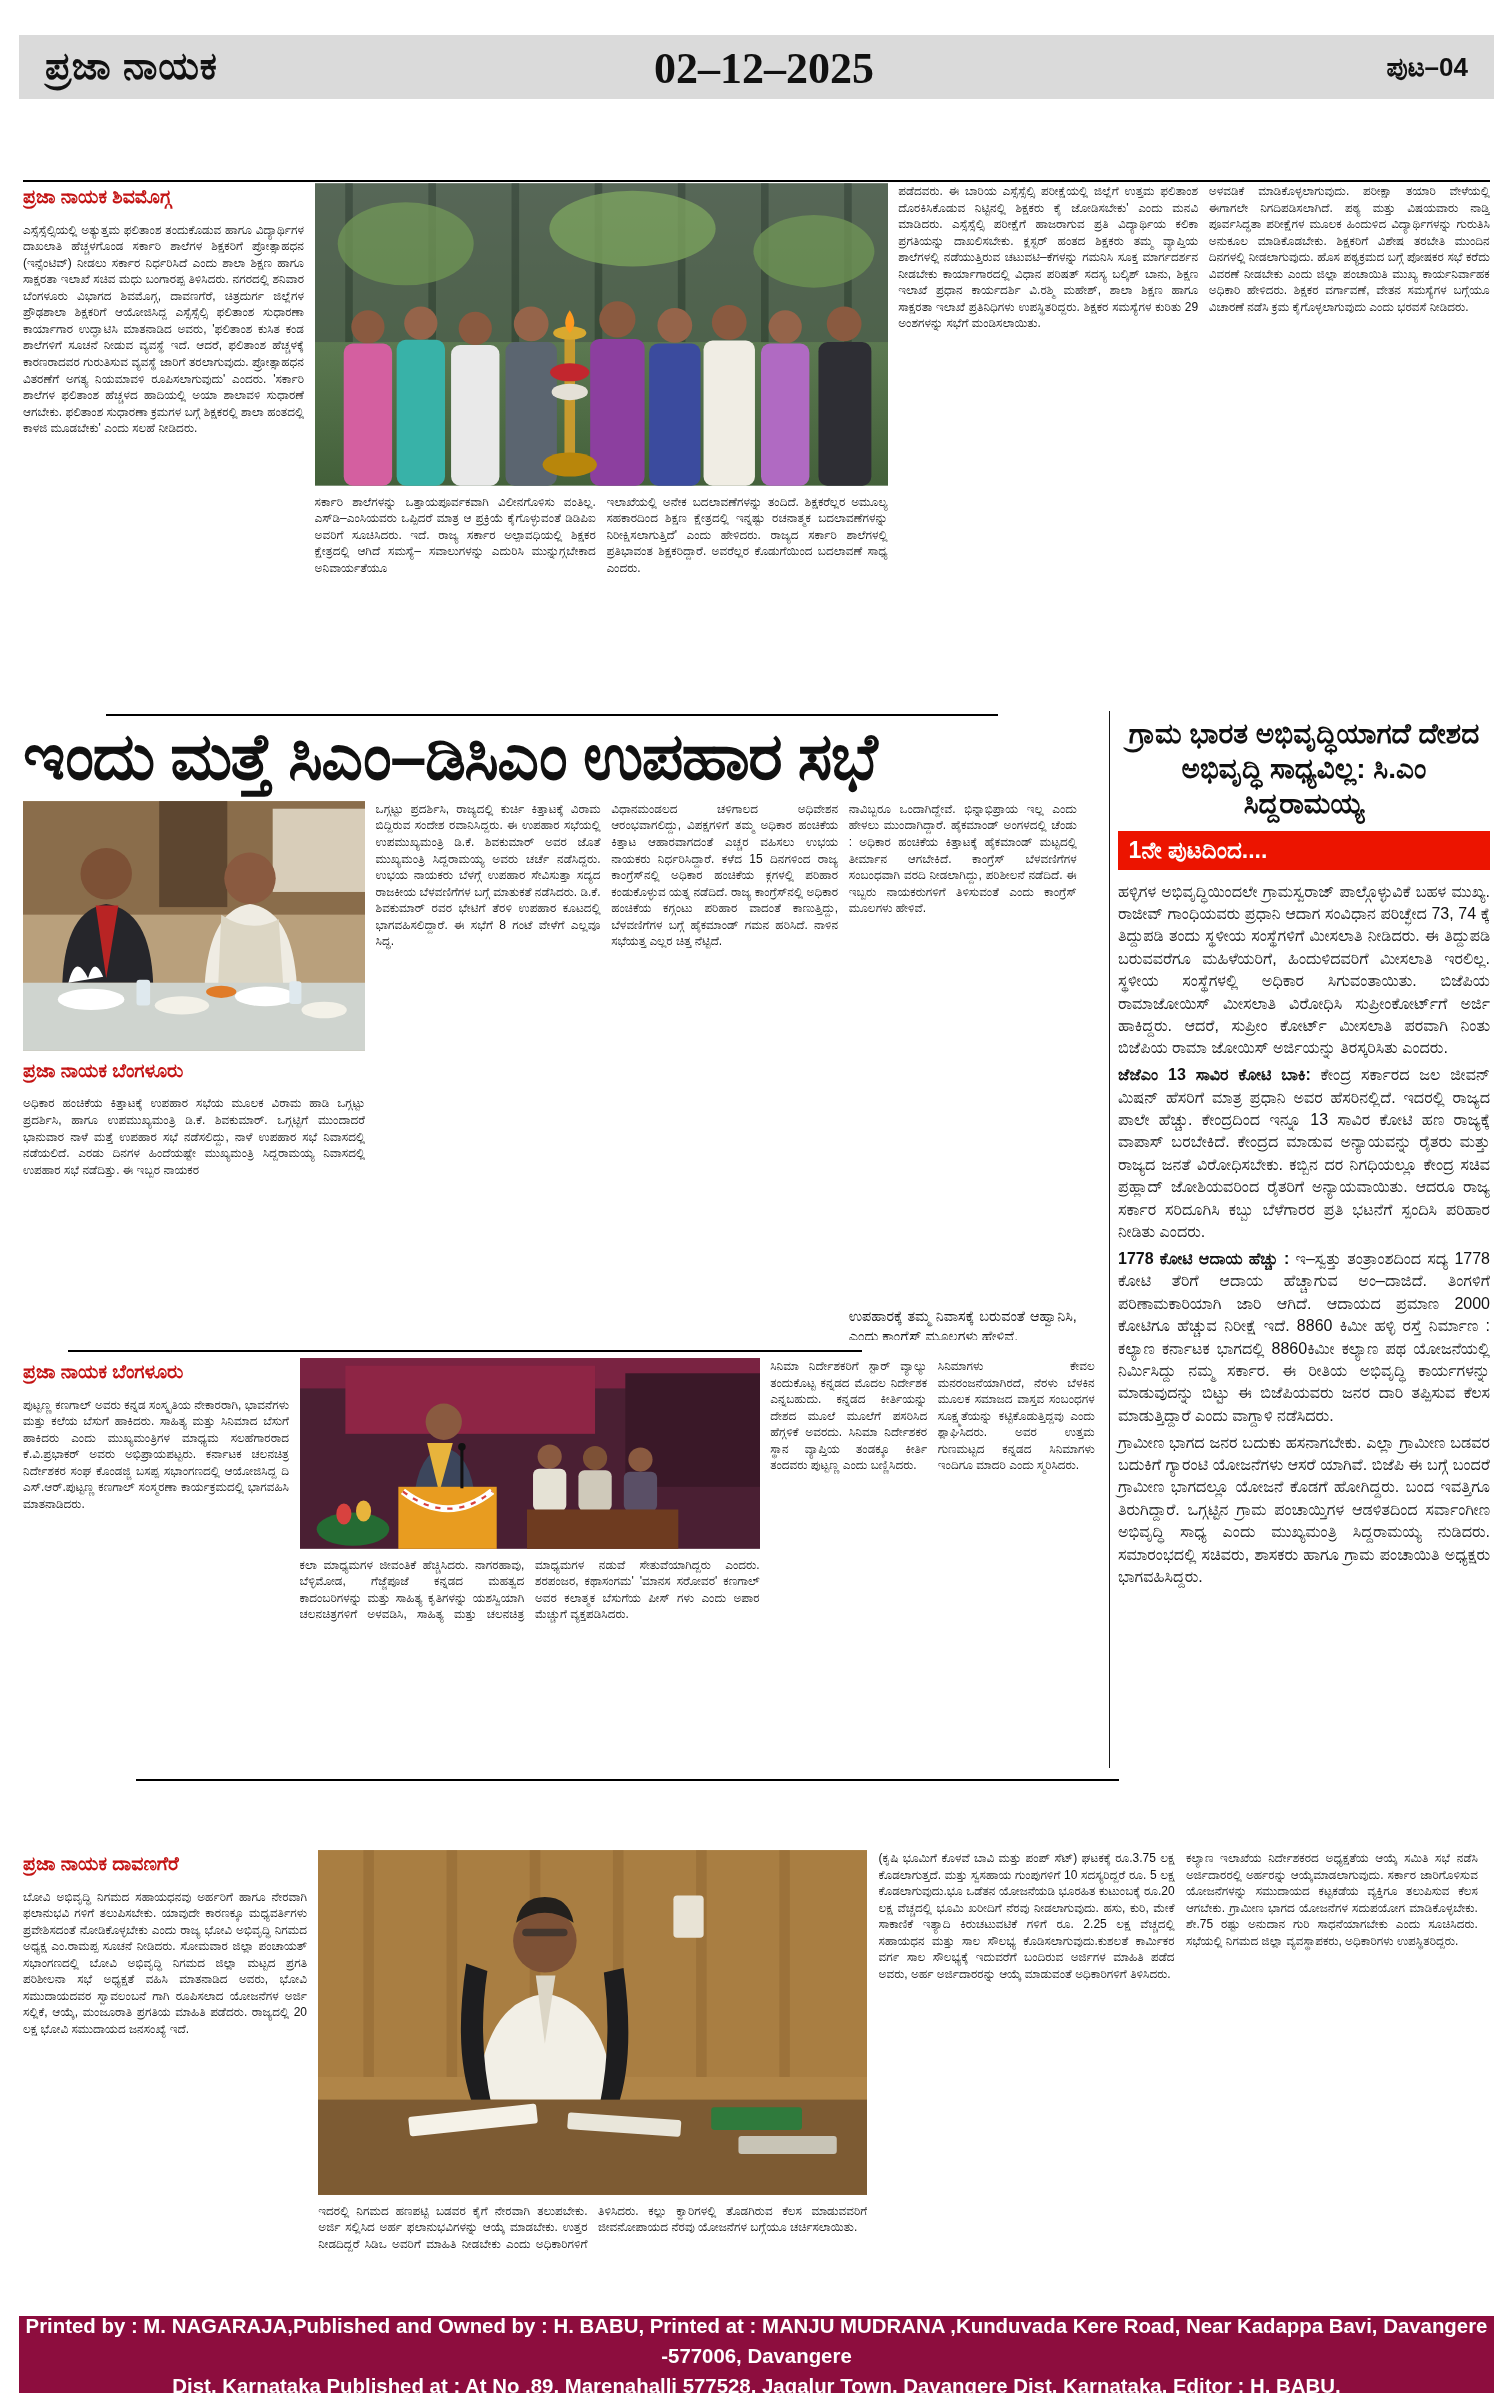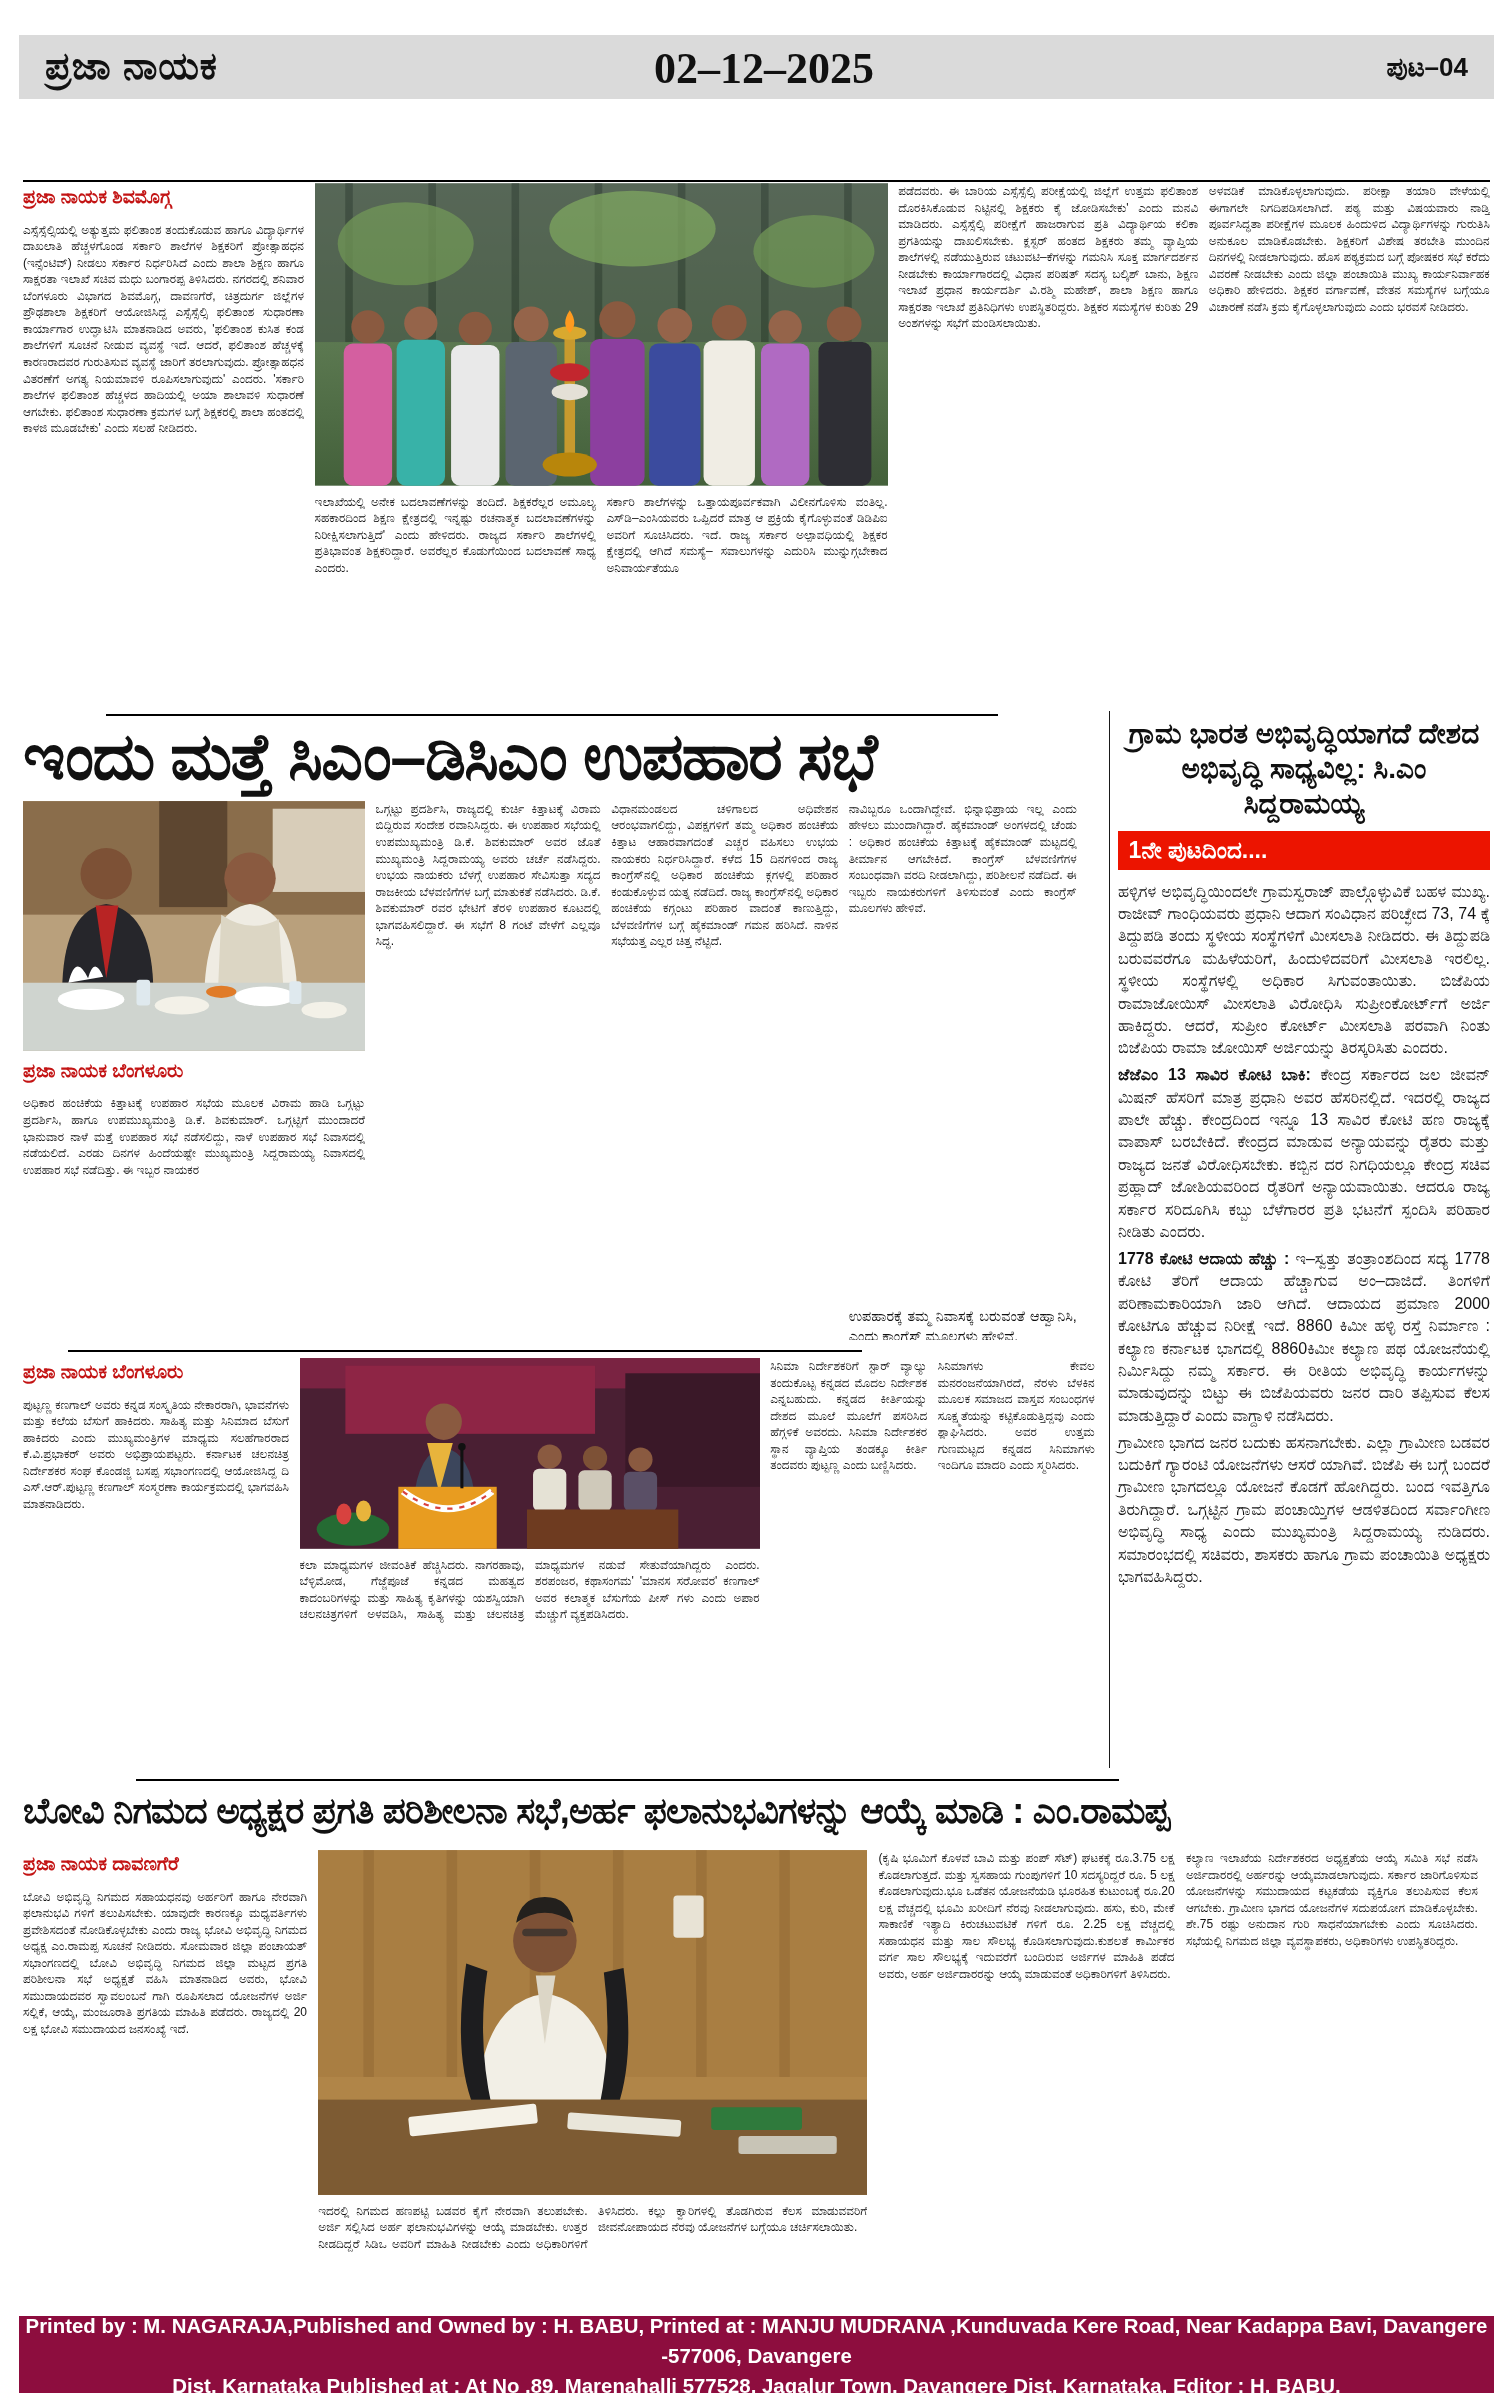--- a/index.html
+++ b/index.html
@@ -122,22 +122,22 @@
             <rect x="330" y="200" width="14" height="170" fill="#c79a2e"></rect>
             <ellipse cx="337" cy="372" rx="36" ry="16" fill="#b8860b"></ellipse>
             <ellipse cx="337" cy="198" rx="22" ry="9" fill="#d9a92f"></ellipse>
             <path d="M337 168 q12 18 0 30 q-12 -12 0 -30" fill="#ff9a1f"></path>
             <ellipse cx="337" cy="250" rx="26" ry="12" fill="#c2262e"></ellipse>
             <ellipse cx="337" cy="276" rx="24" ry="11" fill="#e4e0d6"></ellipse>
           </g>
         </svg>
       </div>
       <div class="subcols">
+        <div class="bodytext">ಸರ್ಕಾರಿ ಶಾಲೆಗಳನ್ನು ಒತ್ತಾಯಪೂರ್ವಕವಾಗಿ ವಿಲೀನಗೊಳಿಸು ವಂತಿಲ್ಲ. ಎಸ್‌ಡಿ–ಎಂಸಿಯವರು ಒಪ್ಪಿದರೆ ಮಾತ್ರ ಆ ಪ್ರಕ್ರಿಯೆ ಕೈಗೊಳ್ಳುವಂತೆ ಡಿಡಿಪಿಐ ಅವರಿಗೆ ಸೂಚಿಸಿದರು. ಇದೆ. ರಾಜ್ಯ ಸರ್ಕಾರ ಅಲ್ಪಾವಧಿಯಲ್ಲಿ ಶಿಕ್ಷಕರ ಕ್ಷೇತ್ರದಲ್ಲಿ ಆಗಿದೆ ಸಮಸ್ಯೆ– ಸವಾಲುಗಳನ್ನು ಎದುರಿಸಿ ಮುನ್ನುಗ್ಗಬೇಕಾದ ಅನಿವಾರ್ಯತೆಯೂ</div>
         <div class="bodytext">ಇಲಾಖೆಯಲ್ಲಿ ಅನೇಕ ಬದಲಾವಣೆಗಳನ್ನು ತಂದಿದೆ. ಶಿಕ್ಷಕರೆಲ್ಲರ ಅಮೂಲ್ಯ ಸಹಕಾರದಿಂದ ಶಿಕ್ಷಣ ಕ್ಷೇತ್ರದಲ್ಲಿ ಇನ್ನಷ್ಟು ರಚನಾತ್ಮಕ ಬದಲಾವಣೆಗಳನ್ನು ನಿರೀಕ್ಷಿಸಲಾಗುತ್ತಿದೆ' ಎಂದು ಹೇಳಿದರು. ರಾಜ್ಯದ ಸರ್ಕಾರಿ ಶಾಲೆಗಳಲ್ಲಿ ಪ್ರತಿಭಾವಂತ ಶಿಕ್ಷಕರಿದ್ದಾರೆ. ಅವರೆಲ್ಲರ ಕೊಡುಗೆಯಿಂದ ಬದಲಾವಣೆ ಸಾಧ್ಯ ಎಂದರು.</div>
-        <div class="bodytext">ಸರ್ಕಾರಿ ಶಾಲೆಗಳನ್ನು ಒತ್ತಾಯಪೂರ್ವಕವಾಗಿ ವಿಲೀನಗೊಳಿಸು ವಂತಿಲ್ಲ. ಎಸ್‌ಡಿ–ಎಂಸಿಯವರು ಒಪ್ಪಿದರೆ ಮಾತ್ರ ಆ ಪ್ರಕ್ರಿಯೆ ಕೈಗೊಳ್ಳುವಂತೆ ಡಿಡಿಪಿಐ ಅವರಿಗೆ ಸೂಚಿಸಿದರು. ಇದೆ. ರಾಜ್ಯ ಸರ್ಕಾರ ಅಲ್ಪಾವಧಿಯಲ್ಲಿ ಶಿಕ್ಷಕರ ಕ್ಷೇತ್ರದಲ್ಲಿ ಆಗಿದೆ ಸಮಸ್ಯೆ– ಸವಾಲುಗಳನ್ನು ಎದುರಿಸಿ ಮುನ್ನುಗ್ಗಬೇಕಾದ ಅನಿವಾರ್ಯತೆಯೂ</div>
       </div>
     </div>
 
     <div class="col bodytext">ಪಡೆದವರು. ಈ ಬಾರಿಯ ಎಸ್ಸೆಸ್ಸೆಲ್ಸಿ ಪರೀಕ್ಷೆಯಲ್ಲಿ ಜಿಲ್ಲೆಗೆ ಉತ್ತಮ ಫಲಿತಾಂಶ ದೊರಕಿಸಿಕೊಡುವ ನಿಟ್ಟಿನಲ್ಲಿ ಶಿಕ್ಷಕರು ಕೈ ಜೋಡಿಸಬೇಕು' ಎಂದು ಮನವಿ ಮಾಡಿದರು. ಎಸ್ಸೆಸ್ಸೆಲ್ಸಿ ಪರೀಕ್ಷೆಗೆ ಹಾಜರಾಗುವ ಪ್ರತಿ ವಿದ್ಯಾರ್ಥಿಯ ಕಲಿಕಾ ಪ್ರಗತಿಯನ್ನು ದಾಖಲಿಸಬೇಕು. ಕ್ಲಸ್ಟರ್ ಹಂತದ ಶಿಕ್ಷಕರು ತಮ್ಮ ವ್ಯಾಪ್ತಿಯ ಶಾಲೆಗಳಲ್ಲಿ ನಡೆಯುತ್ತಿರುವ ಚಟುವಟಿ–ಕೆಗಳನ್ನು ಗಮನಿಸಿ ಸೂಕ್ತ ಮಾರ್ಗದರ್ಶನ ನೀಡಬೇಕು ಕಾರ್ಯಾಗಾರದಲ್ಲಿ ವಿಧಾನ ಪರಿಷತ್ ಸದಸ್ಯ ಬಲ್ಕಿಶ್ ಬಾನು, ಶಿಕ್ಷಣ ಇಲಾಖೆ ಪ್ರಧಾನ ಕಾರ್ಯದರ್ಶಿ ವಿ.ರಶ್ಮಿ ಮಹೇಶ್, ಶಾಲಾ ಶಿಕ್ಷಣ ಹಾಗೂ ಸಾಕ್ಷರತಾ ಇಲಾಖೆ ಪ್ರತಿನಿಧಿಗಳು ಉಪಸ್ಥಿತರಿದ್ದರು. ಶಿಕ್ಷಕರ ಸಮಸ್ಯೆಗಳ ಕುರಿತು 29 ಅಂಶಗಳನ್ನು ಸಭೆಗೆ ಮಂಡಿಸಲಾಯಿತು.</div>
     <div class="col bodytext">ಅಳವಡಿಕೆ ಮಾಡಿಕೊಳ್ಳಲಾಗುವುದು. ಪರೀಕ್ಷಾ ತಯಾರಿ ವೇಳೆಯಲ್ಲಿ ಈಗಾಗಲೇ ನಿಗದಿಪಡಿಸಲಾಗಿದೆ. ಪಠ್ಯ ಮತ್ತು ವಿಷಯವಾರು ನಾಡ್ತಿ ಪೂರ್ವಸಿದ್ಧತಾ ಪರೀಕ್ಷೆಗಳ ಮೂಲಕ ಹಿಂದುಳಿದ ವಿದ್ಯಾರ್ಥಿಗಳನ್ನು ಗುರುತಿಸಿ ಅನುಕೂಲ ಮಾಡಿಕೊಡಬೇಕು. ಶಿಕ್ಷಕರಿಗೆ ವಿಶೇಷ ತರಬೇತಿ ಮುಂದಿನ ದಿನಗಳಲ್ಲಿ ನೀಡಲಾಗುವುದು. ಹೊಸ ಪಠ್ಯಕ್ರಮದ ಬಗ್ಗೆ ಪೋಷಕರ ಸಭೆ ಕರೆದು ವಿವರಣೆ ನೀಡಬೇಕು ಎಂದು ಜಿಲ್ಲಾ ಪಂಚಾಯಿತಿ ಮುಖ್ಯ ಕಾರ್ಯನಿರ್ವಾಹಕ ಅಧಿಕಾರಿ ಹೇಳಿದರು. ಶಿಕ್ಷಕರ ವರ್ಗಾವಣೆ, ವೇತನ ಸಮಸ್ಯೆಗಳ ಬಗ್ಗೆಯೂ ವಿಚಾರಣೆ ನಡೆಸಿ ಕ್ರಮ ಕೈಗೊಳ್ಳಲಾಗುವುದು ಎಂದು ಭರವಸೆ ನೀಡಿದರು.</div>
   </div>
 
   <div class="section2">
     <div class="main2">
       <div class="rule-h2"></div>
@@ -241,21 +241,20 @@
       <div class="sb-par">
         <span class="sb-sub">1778 ಕೋಟಿ ಆದಾಯ ಹೆಚ್ಚು :</span><span> ಇ–ಸ್ವತ್ತು ತಂತ್ರಾಂಶದಿಂದ ಸದ್ಯ 1778 ಕೋಟಿ ತೆರಿಗೆ ಆದಾಯ ಹೆಚ್ಚಾಗುವ ಅಂ–ದಾಜಿದೆ. ತಿಂಗಳಿಗೆ ಪರಿಣಾಮಕಾರಿಯಾಗಿ ಜಾರಿ ಆಗಿದೆ. ಆದಾಯದ ಪ್ರಮಾಣ 2000 ಕೋಟಿಗೂ ಹೆಚ್ಚುವ ನಿರೀಕ್ಷೆ ಇದೆ. 8860 ಕಿಮೀ ಹಳ್ಳಿ ರಸ್ತೆ ನಿರ್ಮಾಣ : ಕಲ್ಯಾಣ ಕರ್ನಾಟಕ ಭಾಗದಲ್ಲಿ 8860ಕಿಮೀ ಕಲ್ಯಾಣ ಪಥ ಯೋಜನೆಯಲ್ಲಿ ನಿರ್ಮಿಸಿದ್ದು ನಮ್ಮ ಸರ್ಕಾರ. ಈ ರೀತಿಯ ಅಭಿವೃದ್ಧಿ ಕಾರ್ಯಗಳನ್ನು ಮಾಡುವುದನ್ನು ಬಿಟ್ಟು ಈ ಬಿಜೆಪಿಯವರು ಜನರ ದಾರಿ ತಪ್ಪಿಸುವ ಕೆಲಸ ಮಾಡುತ್ತಿದ್ದಾರೆ ಎಂದು ವಾಗ್ದಾಳಿ ನಡೆಸಿದರು.</span>
       </div>
       <div class="sb-par">
         <span class="sb-sub"></span><span>ಗ್ರಾಮೀಣ ಭಾಗದ ಜನರ ಬದುಕು ಹಸನಾಗಬೇಕು. ಎಲ್ಲಾ ಗ್ರಾಮೀಣ ಬಡವರ ಬದುಕಿಗೆ ಗ್ಯಾರಂಟಿ ಯೋಜನೆಗಳು ಆಸರೆ ಯಾಗಿವೆ. ಬಿಜೆಪಿ ಈ ಬಗ್ಗೆ ಬಂದರೆ ಗ್ರಾಮೀಣ ಭಾಗದಲ್ಲೂ ಯೋಜನೆ ಕೊಡಗೆ ಹೋಗಿದ್ದರು. ಬಂದ ಇವತ್ತಿಗೂ ತಿರುಗಿದ್ದಾರೆ. ಒಗ್ಗಟ್ಟಿನ ಗ್ರಾಮ ಪಂಚಾಯ್ತಿಗಳ ಆಡಳಿತದಿಂದ ಸರ್ವಾಂಗೀಣ ಅಭಿವೃದ್ಧಿ ಸಾಧ್ಯ ಎಂದು ಮುಖ್ಯಮಂತ್ರಿ ಸಿದ್ದರಾಮಯ್ಯ ನುಡಿದರು. ಸಮಾರಂಭದಲ್ಲಿ ಸಚಿವರು, ಶಾಸಕರು ಹಾಗೂ ಗ್ರಾಮ ಪಂಚಾಯಿತಿ ಅಧ್ಯಕ್ಷರು ಭಾಗವಹಿಸಿದ್ದರು.</span>
       </div>
     </div>
   </div>
 
   <div class="rule" style="top:1779px;left:136px;width:983px;height:2.3px;"></div>
-  <div class="headline4">ಬೋವಿ ನಿಗಮದ ಅಧ್ಯಕ್ಷರ ಪ್ರಗತಿ ಪರಿಶೀಲನಾ ಸಭೆ,ಅರ್ಹ ಫಲಾನುಭವಿಗಳನ್ನು ಆಯ್ಕೆ ಮಾಡಿ : ಎಂ.ರಾಮಪ್ಪ</div>
 
   <div class="article4">
     <div class="col">
       <div class="byline">ಪ್ರಜಾ ನಾಯಕ ದಾವಣಗೆರೆ</div>
       <div class="bodytext" style="height:393px;">ಬೋವಿ ಅಭಿವೃದ್ಧಿ ನಿಗಮದ ಸಹಾಯಧನವು ಅರ್ಹರಿಗೆ ಹಾಗೂ ನೇರವಾಗಿ ಫಲಾನುಭವಿ ಗಳಿಗೆ ತಲುಪಿಸಬೇಕು. ಯಾವುದೇ ಕಾರಣಕ್ಕೂ ಮಧ್ಯವರ್ತಿಗಳು ಪ್ರವೇಶಿಸದಂತೆ ನೋಡಿಕೊಳ್ಳಬೇಕು ಎಂದು ರಾಜ್ಯ ಭೋವಿ ಅಭಿವೃದ್ಧಿ ನಿಗಮದ ಅಧ್ಯಕ್ಷ ಎಂ.ರಾಮಪ್ಪ ಸೂಚನೆ ನೀಡಿದರು. ಸೋಮವಾರ ಜಿಲ್ಲಾ ಪಂಚಾಯತ್ ಸಭಾಂಗಣದಲ್ಲಿ ಬೋವಿ ಅಭಿವೃದ್ಧಿ ನಿಗಮದ ಜಿಲ್ಲಾ ಮಟ್ಟದ ಪ್ರಗತಿ ಪರಿಶೀಲನಾ ಸಭೆ ಅಧ್ಯಕ್ಷತೆ ವಹಿಸಿ ಮಾತನಾಡಿದ ಅವರು, ಭೋವಿ ಸಮುದಾಯದವರ ಸ್ವಾವಲಂಬನೆ ಗಾಗಿ ರೂಪಿಸಲಾದ ಯೋಜನೆಗಳ ಅರ್ಜಿ ಸಲ್ಲಿಕೆ, ಆಯ್ಕೆ, ಮಂಜೂರಾತಿ ಪ್ರಗತಿಯ ಮಾಹಿತಿ ಪಡೆದರು. ರಾಜ್ಯದಲ್ಲಿ 20 ಲಕ್ಷ ಭೋವಿ ಸಮುದಾಯದ ಜನಸಂಖ್ಯೆ ಇದೆ.</div>
     </div>
     <div class="photo-stack">
       <div class="photo-frame">
         <svg width="549" height="345" viewBox="0 0 726 456" xmlns="http://www.w3.org/2000/svg">
           <rect width="726" height="456" fill="#b08548"></rect>

